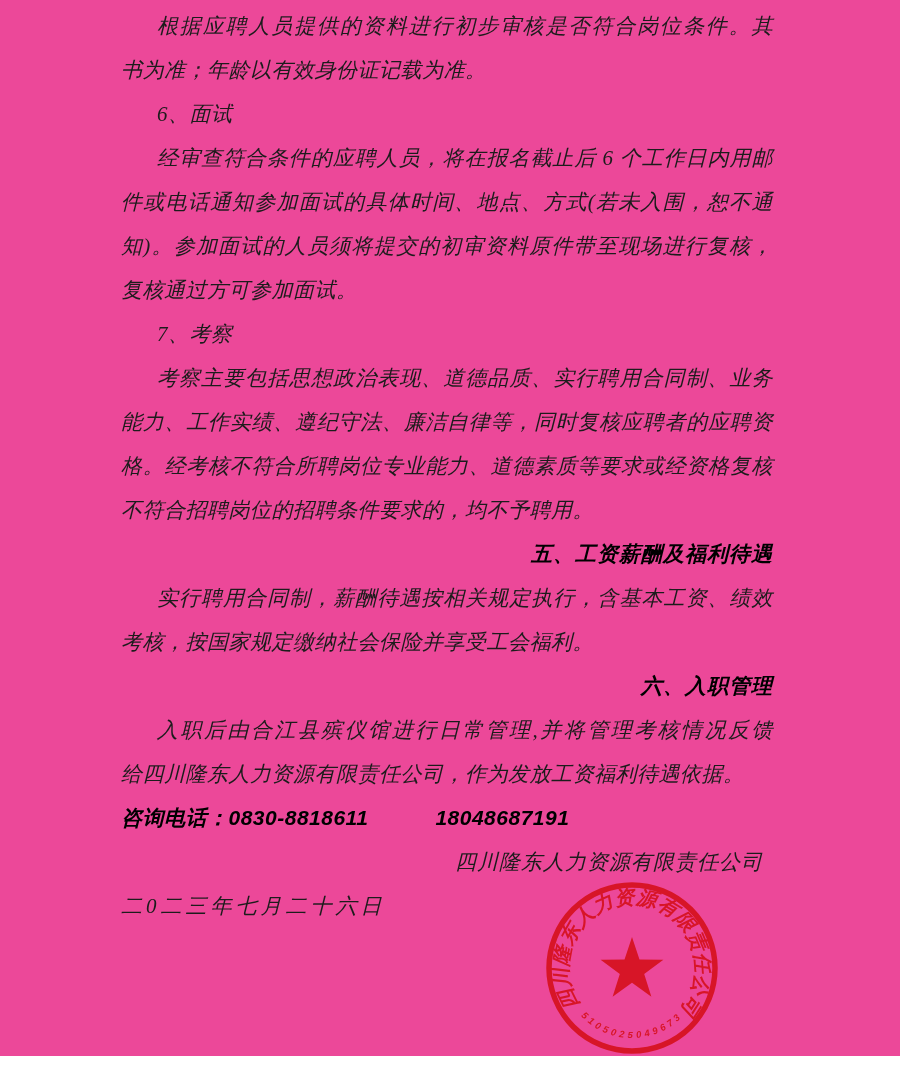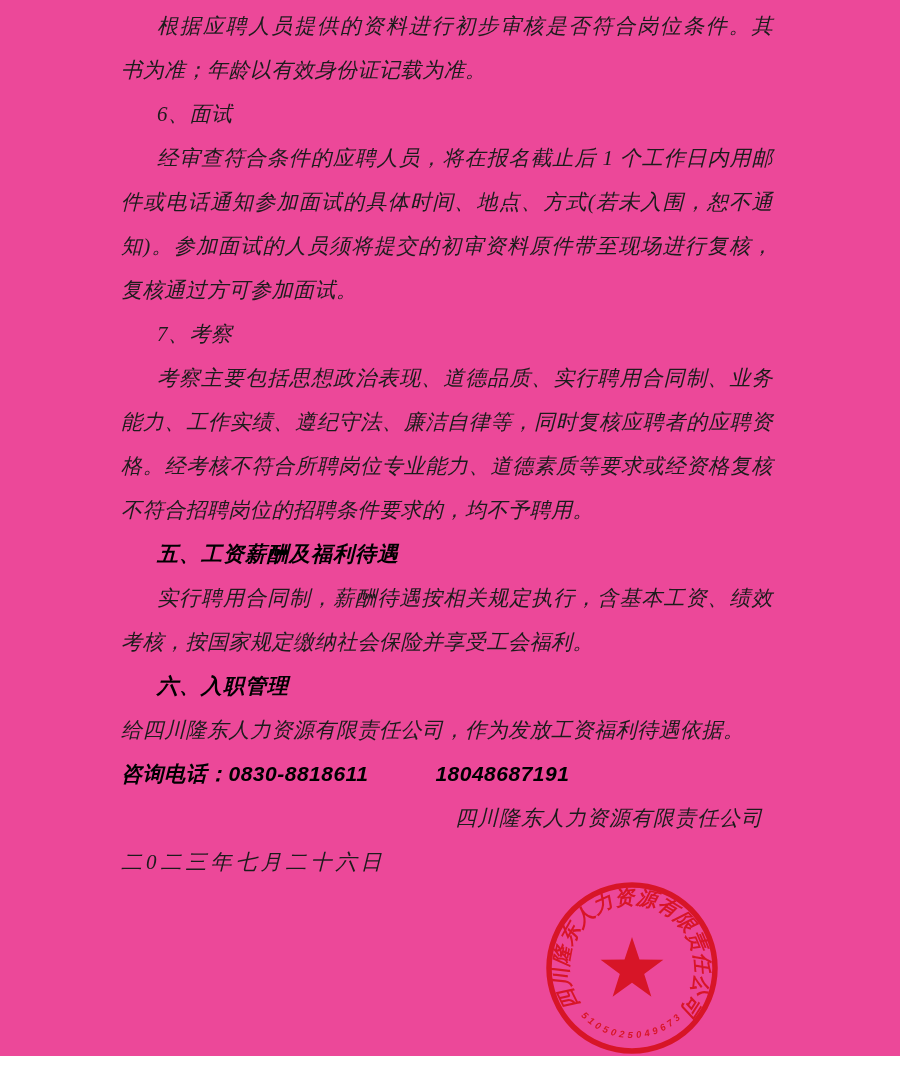--- a/index.html
+++ b/index.html
@@ -9,20 +9,21 @@
     color:#1c1c1c; overflow:hidden;font-style:italic;
   }
   .content { position:absolute; left:121px; top:4px; width:652px; }
   .line { height:44px; line-height:44px; font-size:21px; letter-spacing:0.5px; white-space:nowrap; }
   .jl { white-space:normal; text-align:justify; text-align-last:justify; }
   .ind { text-indent:36px; }
   .hd {
     font-weight:700; color:#000;
     font-family:"Liberation Sans","DejaVu Sans",sans-serif;
     letter-spacing:1px;
+    text-align:right;
   }
   .contact-row {
     font-weight:700; color:#000;
     font-family:"Liberation Sans","DejaVu Sans",sans-serif;
   }
   .gap-phone { margin-left:67px; }
   .gap-person { margin-left:24px; }
   .sig-company { margin-left:334px; letter-spacing:1px; }
   .sig-date { letter-spacing:4px; }
   .seal {
@@ -35,33 +36,34 @@
   }
 </style>
 </head>
 <body>
 
 <div class="page">
   <div class="content">
     <div class="line jl ind">根据应聘人员提供的资料进行初步审核是否符合岗位条件。其</div>
     <div class="line">书为准；年龄以有效身份证记载为准。</div>
     <div class="line ind">6、面试</div>
-    <div class="line jl ind">经审查符合条件的应聘人员，将在报名截止后 1 个工作日内用邮</div>
+    <div class="line jl ind">经审查符合条件的应聘人员，将在报名截止后 6 个工作日内用邮</div>
     <div class="line jl">件或电话通知参加面试的具体时间、地点、方式(若未入围，恕不通</div>
     <div class="line jl">知)。参加面试的人员须将提交的初审资料原件带至现场进行复核，</div>
     <div class="line">复核通过方可参加面试。</div>
     <div class="line ind">7、考察</div>
     <div class="line jl ind">考察主要包括思想政治表现、道德品质、实行聘用合同制、业务</div>
     <div class="line jl">能力、工作实绩、遵纪守法、廉洁自律等，同时复核应聘者的应聘资</div>
     <div class="line jl">格。经考核不符合所聘岗位专业能力、道德素质等要求或经资格复核</div>
     <div class="line">不符合招聘岗位的招聘条件要求的，均不予聘用。</div>
     <div class="line ind hd">五、工资薪酬及福利待遇</div>
     <div class="line jl ind">实行聘用合同制，薪酬待遇按相关规定执行，含基本工资、绩效</div>
     <div class="line">考核，按国家规定缴纳社会保险并享受工会福利。</div>
     <div class="line ind hd">六、入职管理</div>
+    <div class="line jl ind">入职后由合江县殡仪馆进行日常管理,并将管理考核情况反馈</div>
     <div class="line">给四川隆东人力资源有限责任公司，作为发放工资福利待遇依据。</div>
 
     <div class="line contact-row">
       <span>咨询电话：</span><span>0830-8818611</span><span class="gap-phone">18048687191</span>
     </div>
 
     <div class="line sig-company">四川隆东人力资源有限责任公司</div>
     <div class="line sig-date">二0二三年七月二十六日</div>
   </div>
 

